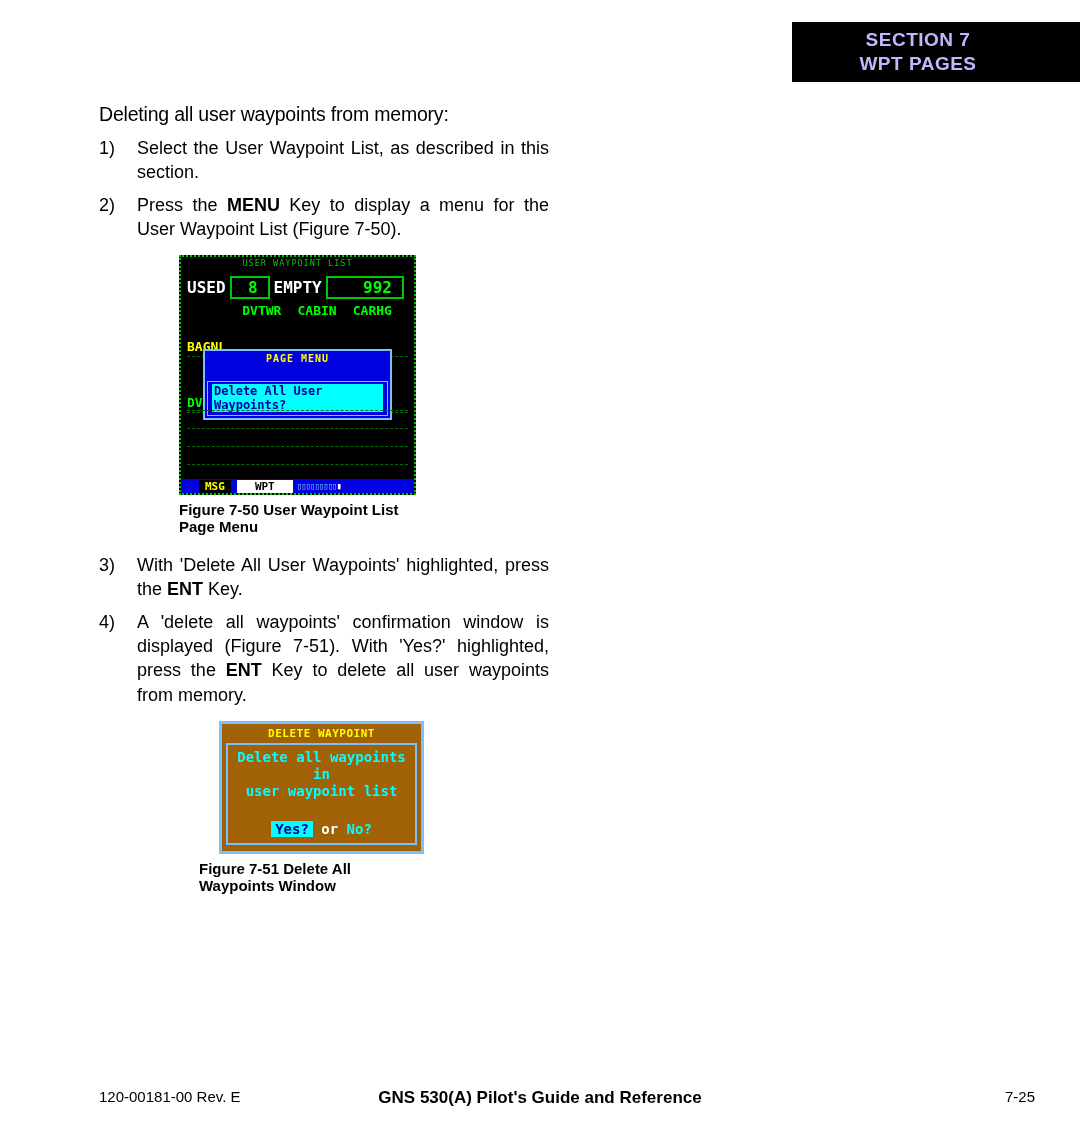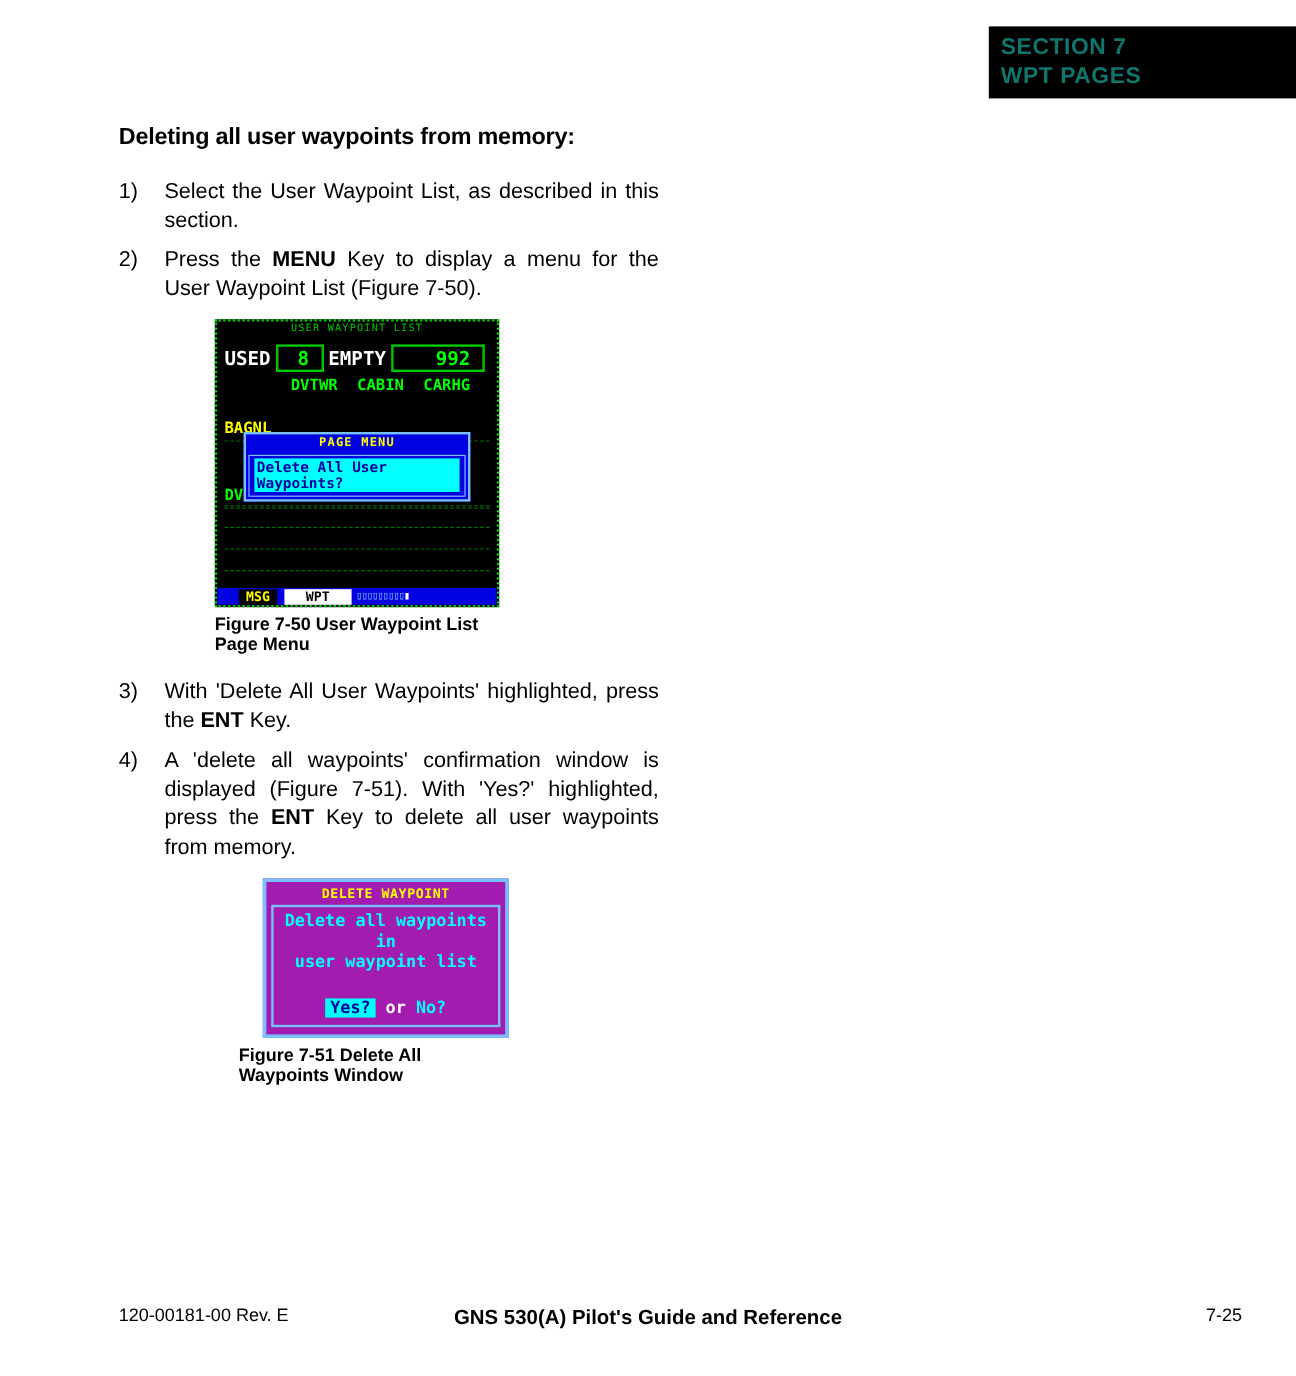--- a/index.html
+++ b/index.html
@@ -1,24 +1,24 @@
 <!DOCTYPE html>
 <html><head>
 <meta charset="utf-8">
 <style>
   * { box-sizing: border-box; margin: 0; padding: 0; }
   html, body { width: 1080px; height: 1147px; background: #fff; font-family: "Segoe UI", "Helvetica Neue", Arial, sans-serif; color: #000; }
   .page { position: relative; width: 1080px; height: 1147px; }
   .header-banner {
-    position: absolute; top: 22px; right: 0; width: 256px; height: 60px;
-    background: #000; color: #0f766e; text-align: left; padding: 6px 46px 6px 10px;
+    position: absolute; top: 22px; right: 0; width: 288px; height: 60px;
+    background: #000; color: #c4b5fd; text-align: center; padding: 6px 46px 6px 10px;
     font-weight: 700; font-size: 19px; letter-spacing: 0.5px; line-height: 24px;
   }
   .content { position: absolute; left: 99px; top: 103px; width: 450px; }
-  .subheading { font-weight: 700; font-size: 19.5px; margin-bottom: 21px; letter-spacing: -0.2px; }
+  .subheading { font-weight: 400; font-size: 19.5px; margin-bottom: 10px; letter-spacing: -0.2px; }
   .steps { list-style: none; font-size: 18px; line-height: 1.35; }
   .steps li { display: flex; margin-bottom: 8px; text-align: justify; }
   .step-num { width: 38px; flex: 0 0 38px; }
   .step-body { flex: 1; }
   .bold { font-weight: 700; }
   .figwrap { margin: 14px 0 18px 80px; }
   .figcaption { font-weight: 700; font-size: 15px; margin-top: 6px; }
 
   
   .fig50 { width: 237px; }
@@ -27,33 +27,33 @@
   .s50-row1 { position: absolute; top: 19px; left: 6px; right: 6px; display: flex; align-items: center; font-size: 16px; font-weight: 700; }
   .s50-label { color: #fff; }
   .s50-box { border: 2px solid #00c800; color: #00ff00; padding: 0 10px; margin: 0 4px; min-width: 40px; text-align: right; }
   .s50-wptgrid { position: absolute; top: 44px; left: 6px; right: 6px; }
   .s50-wptrow { display: flex; justify-content: space-between; color: #00ff00; font-size: 13px; font-weight: 700; border-bottom: 1px dashed #007000; padding: 2px 0; }
   .s50-wptrow span:nth-child(1){ color:#ffff00;margin-top:36px; }
   .s50-wptrow span { width: 25%; }
   .s50-wptrow.r2 span:nth-child(1){ color:#00ff00; }
   .s50-menu { position: absolute; top: 92px; left: 22px; right: 22px; background: #0000e0; border: 2px solid #7ac0ff; padding: 2px; }
   .s50-menu-title { background: #0000e0; color: #ffff00; font-size: 10px; text-align: center; font-weight: 700; letter-spacing: 1px; }
-  .s50-menu-body { border: 1px solid #7ac0ff; margin-top: 4px; padding: 2px 4px; }
+  .s50-menu-body { border: 1px solid #7ac0ff; margin-top: 17px; padding: 2px 4px; }
   .s50-menu-item { background: #00ffff; color: #0000a0; font-weight: 700; font-size: 12px; padding: 0 2px; display: inline-block; }
   .s50-dashes { position: absolute; left: 6px; right: 6px; }
   .s50-dashline { border-bottom: 1px dashed #007000; height: 18px; }
   .s50-footer { position: absolute; bottom: 0; left: 0; right: 0; height: 14px; background: #0000e0; display: flex; align-items: center; font-size: 11px; font-weight: 700; }
   .s50-msg { background: #000; color: #ffff00; padding: 0 6px; margin-left: 18px; }
   .s50-wpt { background: #fff; color: #000; padding: 0 18px; margin-left: 6px; }
   .s50-bars { color: #7ac0ff; margin-left: 4px; font-size: 9px; letter-spacing: -1px; }
   .s50-bars-white { color: #fff; }
 
   
   .fig51 { width: 205px; margin-left: 120px; margin-top: 14px; }
-  .screen51 { width: 205px; background: #a21caf; border: 3px solid #7ac0ff; font-family: "Lucida Console", monospace; text-align: center; padding-bottom: 6px; }
+  .screen51 { width: 205px; background: #a16207; border: 3px solid #7ac0ff; font-family: "Lucida Console", monospace; text-align: center; padding-bottom: 6px; }
   .s51-title { color: #ffff00; font-size: 11px; font-weight: 700; letter-spacing: 0.5px; padding: 3px 0; }
   .s51-body { border: 2px solid #7ac0ff; margin: 0 4px; padding: 4px 0 6px; }
   .s51-line { color: #00ffff; font-size: 14px; font-weight: 700; line-height: 1.2; }
   .s51-opts { margin-top: 22px; color: #fff; font-size: 14px; font-weight: 700; }
   .s51-yes { background: #00ffff; color: #0000a0; padding: 0 4px; }
   .s51-no { color: #00ffff; }
 
   .footer { position: absolute; bottom: 42px; left: 0; right: 0; display: flex; justify-content: space-between; align-items: baseline; padding: 0 60px 0 99px; font-size: 15px; }
   .footer-center { font-weight: 700; font-size: 17px; position: absolute; left: 50%; transform: translateX(-50%); }
   .footer-right { font-size: 15px; margin-right:-15px; }

